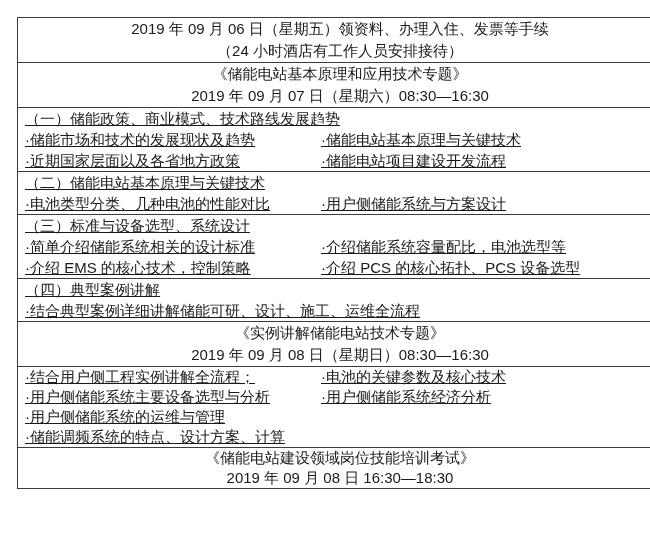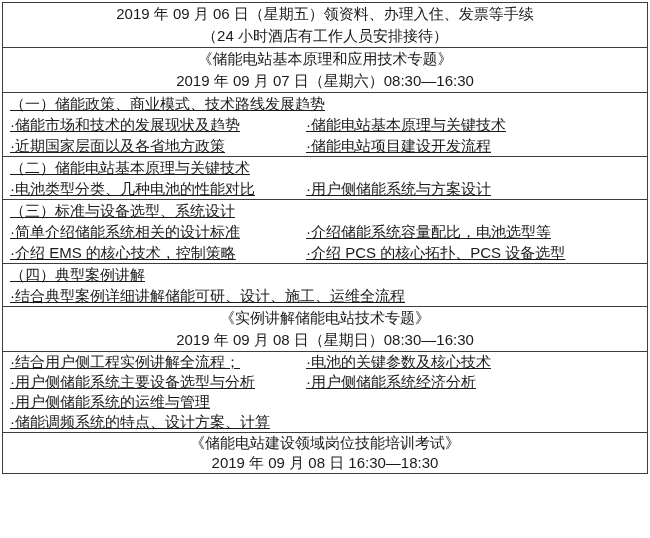--- a/index.html
+++ b/index.html
@@ -2,21 +2,21 @@
 <html><head>
 <meta charset="utf-8">
 <style>
   html, body { margin: 0; padding: 0; }
   body {
     width: 650px; height: 538px;
     background: #ffffff;
     font-family: "Liberation Sans", "DejaVu Sans", sans-serif;
     color: #1a1a1a;
   }
-  .page { width: 650px; height: 538px; box-sizing: border-box; padding: 2px; }
+  .page { width: 650px; height: 538px; box-sizing: border-box; padding: 17px; }
   .tbl {
     border: 1px solid #3c3c3c;
     background: #ffffff;
     width: 644px;
   }
   .row { border-bottom: 1px solid #3c3c3c; font-size: 15px; overflow: hidden; }
   .row:last-child { border-bottom: none; }
   .row.center { text-align: center; }
   .line { line-height: 22px; white-space: nowrap; }
   .bold { font-weight: 400; }

